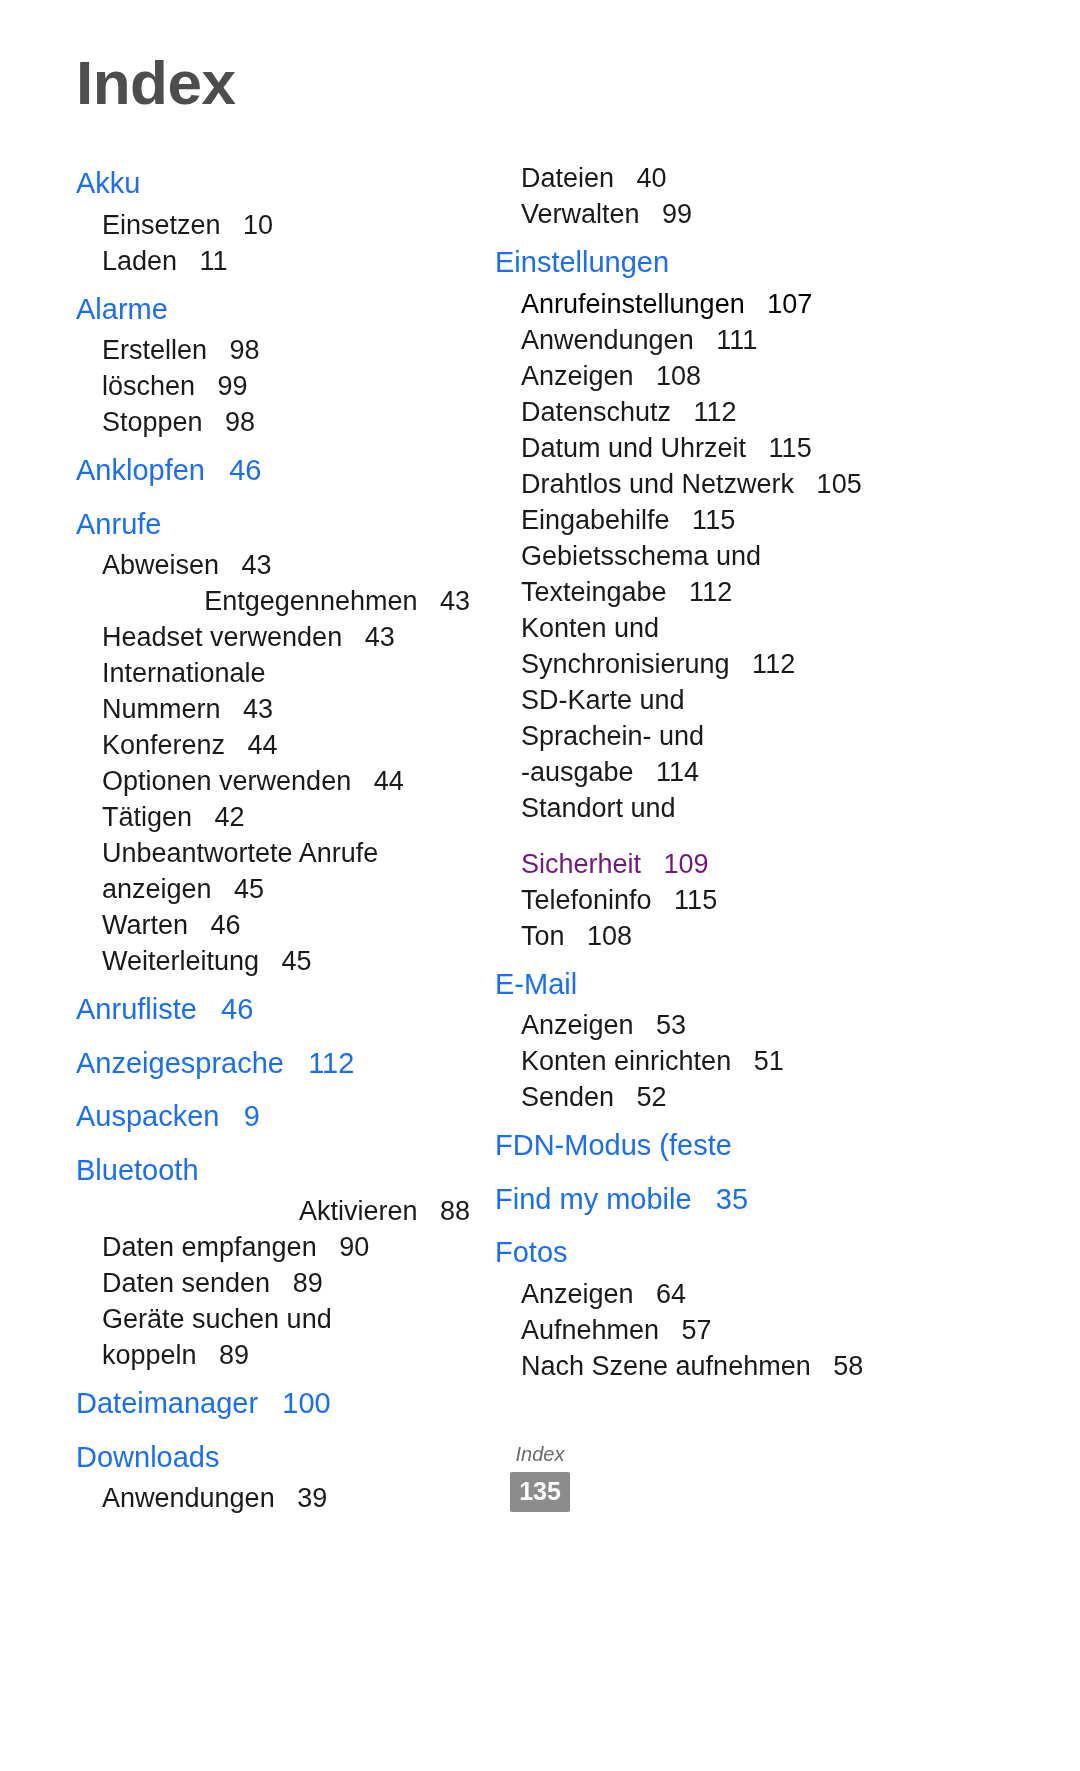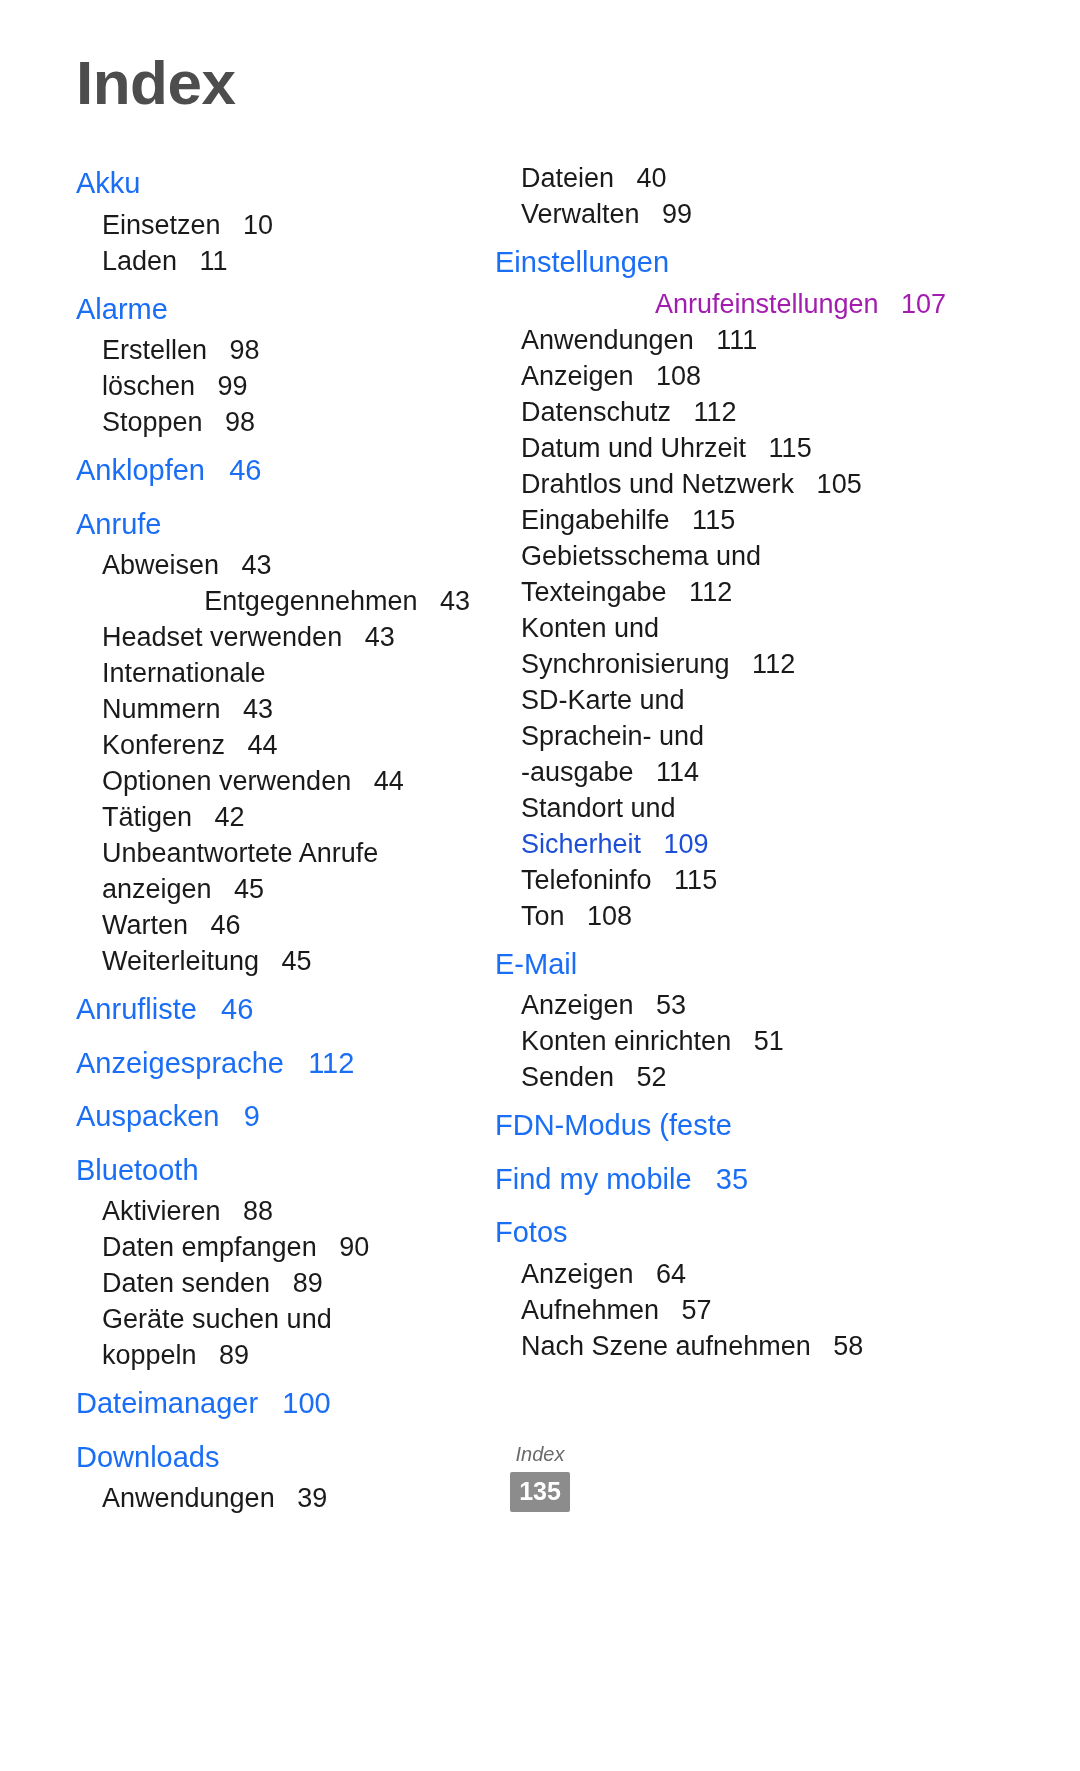--- a/index.html
+++ b/index.html
@@ -133,49 +133,49 @@
         <div class="subentry" style="color: rgb(26, 26, 26);">Optionen verwenden   44</div>
         <div class="subentry" style="color: rgb(26, 26, 26);">Tätigen   42</div>
         <div class="subentry" style="color: rgb(26, 26, 26);">Unbeantwortete Anrufe</div>
         <div class="subentry" style="color: rgb(26, 26, 26);">anzeigen   45</div>
         <div class="subentry" style="color: rgb(26, 26, 26);">Warten   46</div>
         <div class="subentry" style="color: rgb(26, 26, 26);">Weiterleitung   45</div>
         <div class="heading" style="color: rgb(26, 110, 245);">Anrufliste   46</div>
         <div class="heading" style="color: rgb(26, 110, 245);">Anzeigesprache   112</div>
         <div class="heading" style="color: rgb(26, 110, 245);">Auspacken   9</div>
         <div class="heading" style="color: rgb(26, 110, 245);">Bluetooth</div>
-        <div class="subentry" style="color: rgb(26, 26, 26);">Aktivieren   88</div>
+        <div class="subentry" style="color: rgb(26, 26, 26); text-align: right;">Aktivieren   88</div>
         <div class="subentry" style="color: rgb(26, 26, 26);">Daten empfangen   90</div>
         <div class="subentry" style="color: rgb(26, 26, 26);">Daten senden   89</div>
         <div class="subentry" style="color: rgb(26, 26, 26);">Geräte suchen und</div>
         <div class="subentry" style="color: rgb(26, 26, 26);">koppeln   89</div>
         <div class="heading" style="color: rgb(26, 110, 245);">Dateimanager   100</div>
         <div class="heading" style="color: rgb(26, 110, 245);">Downloads</div>
         <div class="subentry" style="color: rgb(26, 26, 26);">Anwendungen   39</div>
       </div>
     <div class="column right" id="col-right">
         <div class="subentry" style="color: rgb(26, 26, 26);">Dateien   40</div>
         <div class="subentry" style="color: rgb(26, 26, 26);">Verwalten   99</div>
         <div class="heading" style="color: rgb(26, 110, 245);">Einstellungen</div>
-        <div class="subentry" style="color: #a21caf; text-align: center;">Anrufeinstellungen   107</div>
+        <div class="subentry" style="color: #000000;">Anrufeinstellungen   107</div>
         <div class="subentry" style="color: rgb(26, 26, 26);">Anwendungen   111</div>
         <div class="subentry" style="color: rgb(26, 26, 26);">Anzeigen   108</div>
         <div class="subentry" style="color: rgb(26, 26, 26);">Datenschutz   112</div>
         <div class="subentry" style="color: rgb(26, 26, 26);">Datum und Uhrzeit   115</div>
         <div class="subentry" style="color: rgb(26, 26, 26);">Drahtlos und Netzwerk   105</div>
         <div class="subentry" style="color: rgb(26, 26, 26);">Eingabehilfe   115</div>
         <div class="subentry" style="color: rgb(26, 26, 26);">Gebietsschema und</div>
         <div class="subentry" style="color: rgb(26, 26, 26);">Texteingabe   112</div>
         <div class="subentry" style="color: rgb(26, 26, 26);">Konten und</div>
         <div class="subentry" style="color: rgb(26, 26, 26);">Synchronisierung   112</div>
         <div class="subentry" style="color: rgb(26, 26, 26);">SD-Karte und</div>
         <div class="subentry" style="color: rgb(26, 26, 26);">Sprachein- und</div>
         <div class="subentry" style="color: rgb(26, 26, 26);">-ausgabe   114</div>
         <div class="subentry" style="color: rgb(26, 26, 26);">Standort und</div>
-        <div class="subentry" style="color: #1d4ed8;">Sicherheit   109</div>
+        <div class="subentry" style="color: #701a75; margin-top: 20px;">Sicherheit   109</div>
         <div class="subentry" style="color: rgb(26, 26, 26);">Telefoninfo   115</div>
         <div class="subentry" style="color: rgb(26, 26, 26);">Ton   108</div>
         <div class="heading" style="color: rgb(26, 110, 245);">E-Mail</div>
         <div class="subentry" style="color: rgb(26, 26, 26);">Anzeigen   53</div>
         <div class="subentry" style="color: rgb(26, 26, 26);">Konten einrichten   51</div>
         <div class="subentry" style="color: rgb(26, 26, 26);">Senden   52</div>
         <div class="heading" style="color: rgb(26, 110, 245);">FDN-Modus (feste</div>
         <div class="heading" style="color: rgb(26, 110, 245);">Find my mobile   35</div>
         <div class="heading" style="color: rgb(26, 110, 245);">Fotos</div>
         <div class="subentry" style="color: rgb(26, 26, 26);">Anzeigen   64</div>

